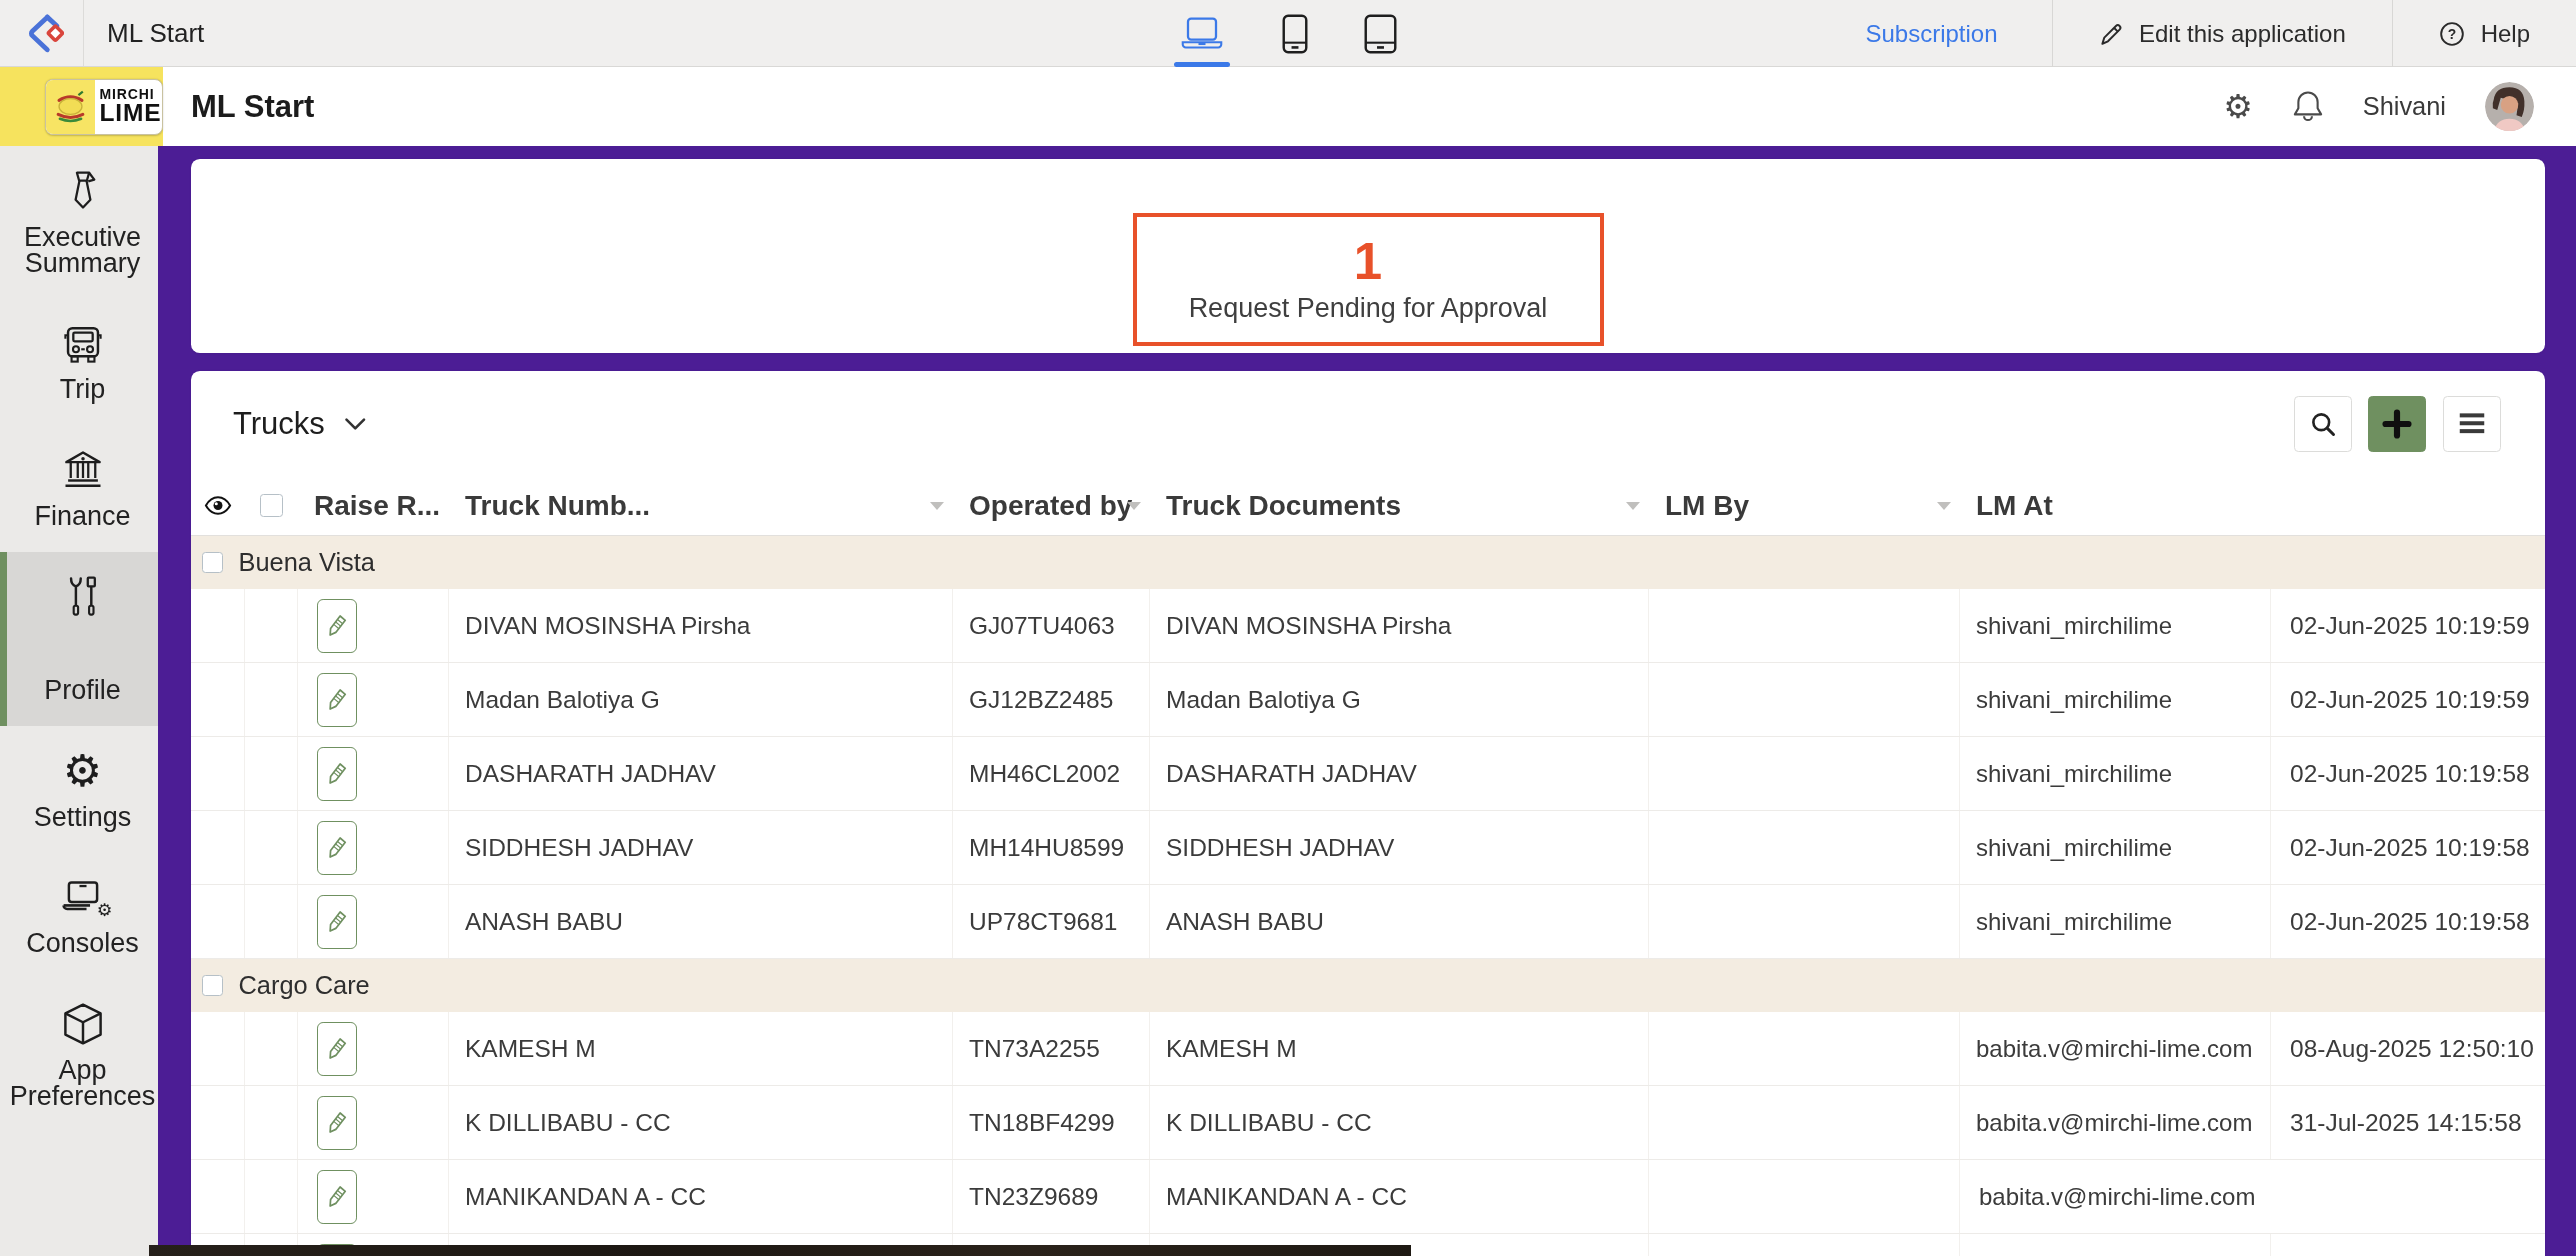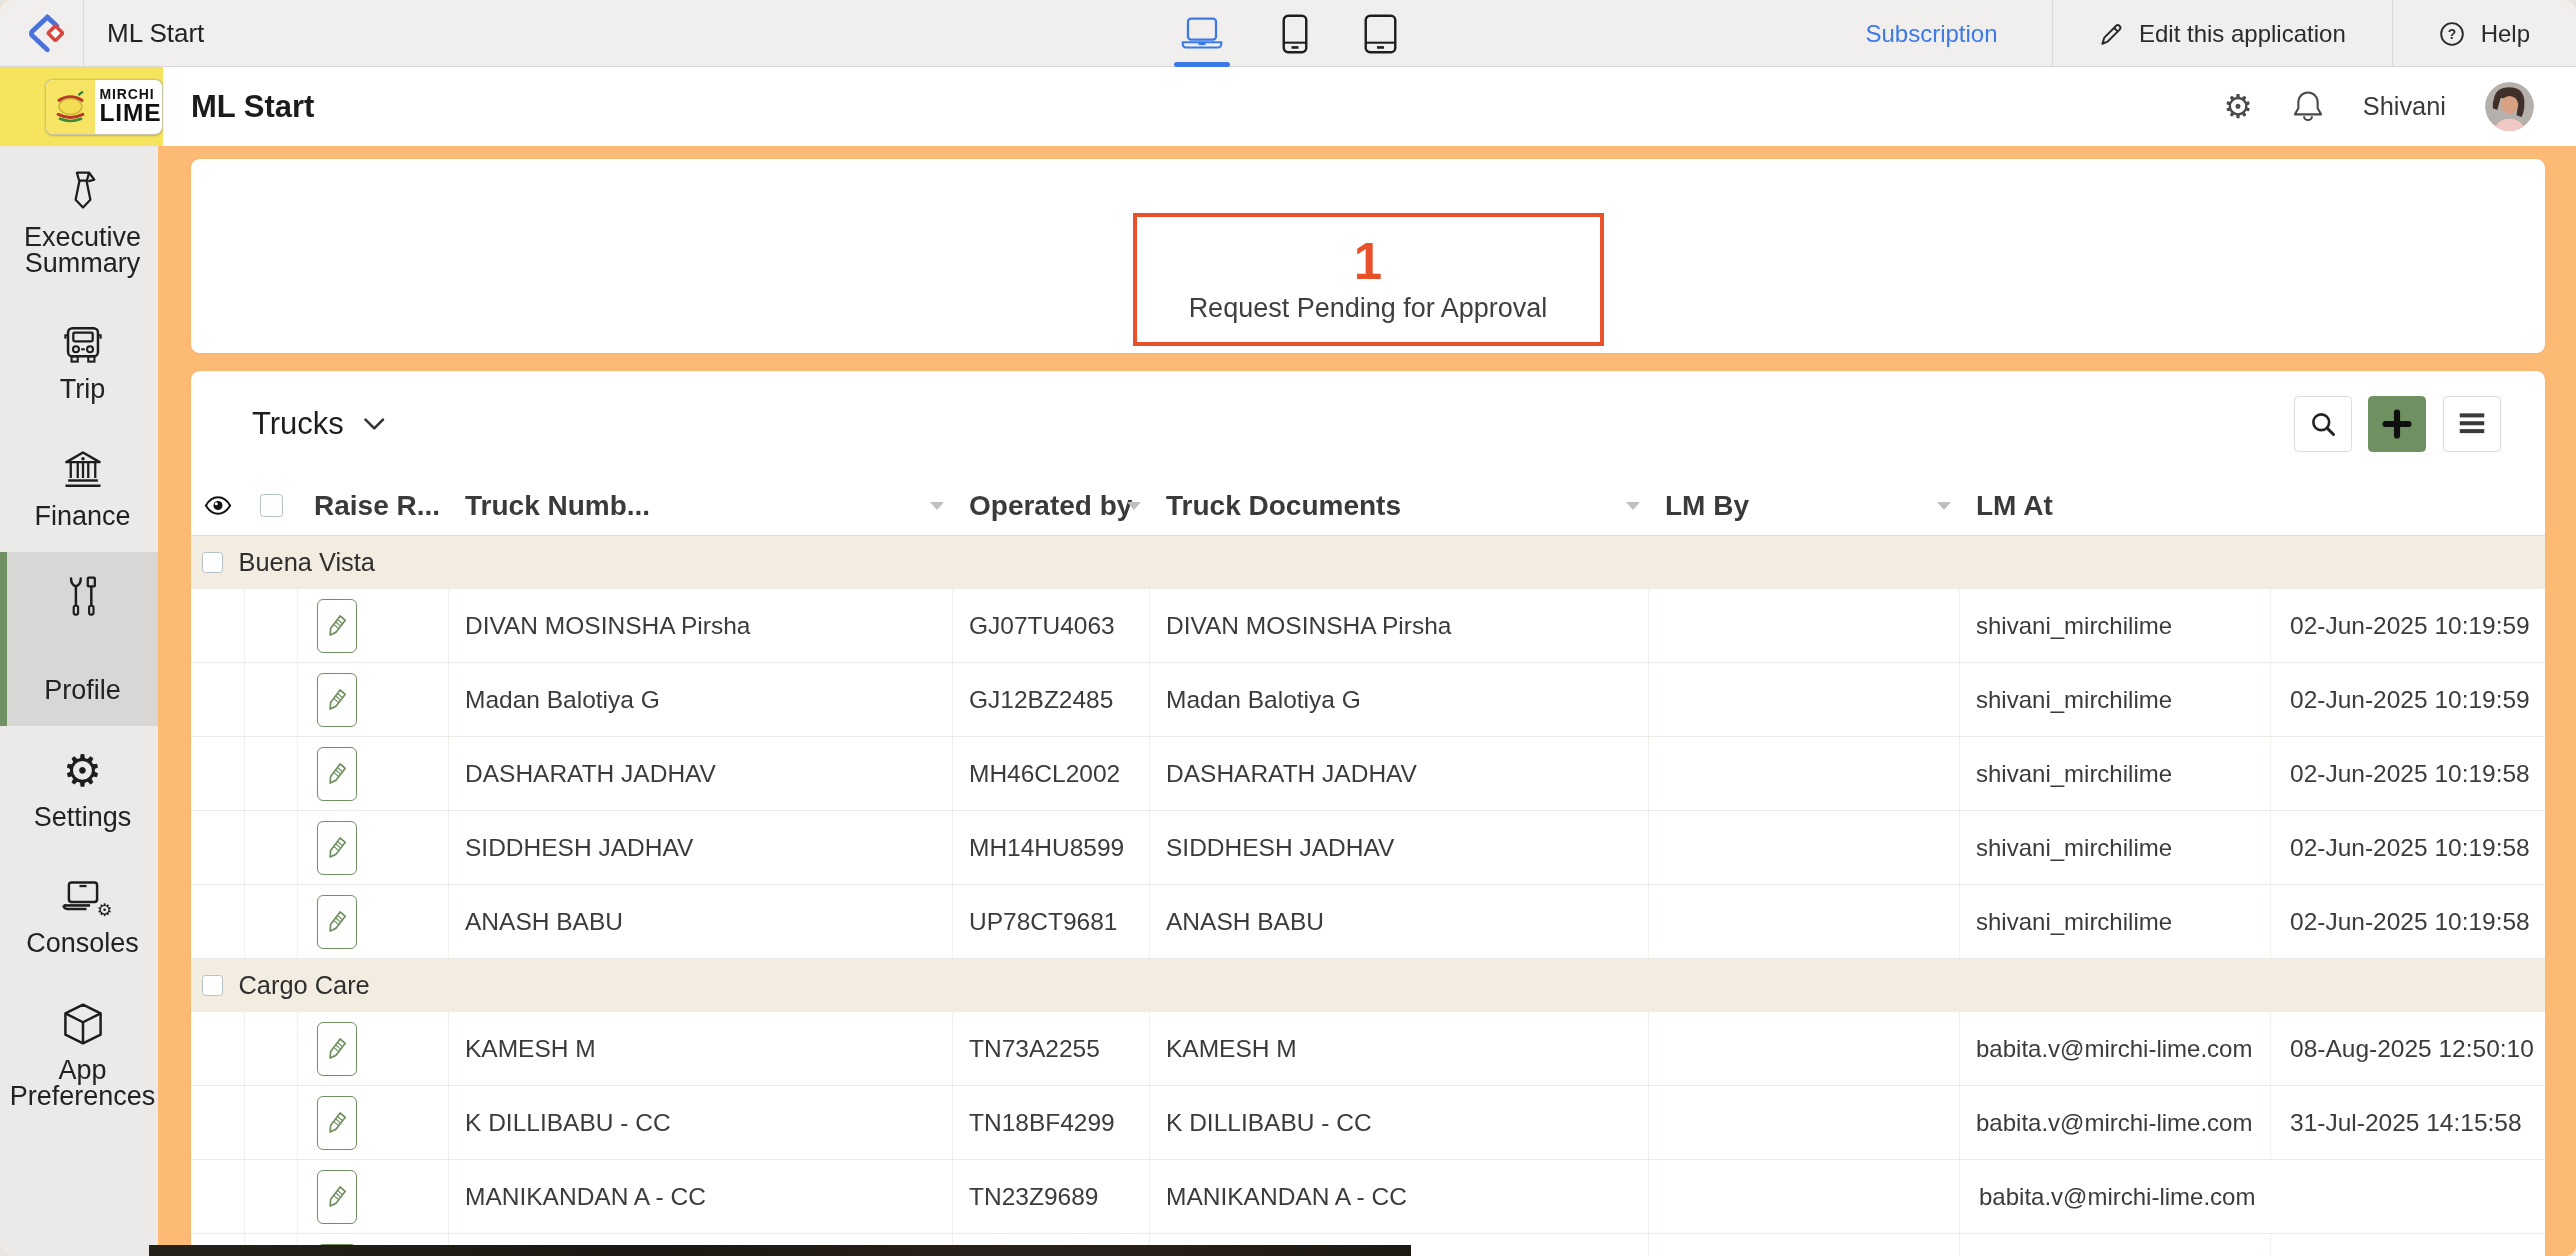--- a/index.html
+++ b/index.html
@@ -1,18 +1,18 @@
 <!DOCTYPE html>
 <html style="font-size:14px"><head>
 <meta charset="utf-8">
 <style>
   * { margin:0; padding:0; box-sizing:border-box; }
   html,body { background:#e9e7e4; }
   body { font-family:"Liberation Sans","DejaVu Sans",sans-serif; }
-  .screen { position:relative; width:2576px; height:1256px; overflow:hidden; background:#fdba74;border-radius:10px; }
+  .screen { position:relative; width:2576px; height:1256px; overflow:hidden; background:#4c1d95; }
 
   
   .topbar { position:absolute; left:0; top:0; width:2576px; height:67px; background:#f0efee; border-bottom:0.9px solid #d9d8d6; display:flex; align-items:center; }
   .topbar-logo { width:84px; height:100%; display:flex; align-items:center; justify-content:center; border-right:0.9px solid #dcdbd9; flex:0 0 auto; }
   .topbar-appname { font-size:26px; color:#222; margin-left:23px; }
   .device-switch { position:absolute; left:1174px; top:0; height:67px; display:flex; align-items:center; gap:46px; }
   .device { position:relative; height:67px; display:flex; align-items:center; justify-content:center; padding:0 5.3px; }
   .device .underline { position:absolute; left:50%; transform:translateX(-50%); bottom:0; width:56px; height:5.3px; background:#3b79e8; border-radius:2.6px; }
   .topbar-right { position:absolute; right:0; top:0; height:67px; display:flex; align-items:center; }
   .tb-link { color:#3b79e8; font-size:24px; padding:0 54px; cursor:pointer; }
@@ -45,21 +45,21 @@
 
   
   .main { position:absolute; left:158px; top:145px; width:2418px; height:1111px; }
   .approval-card { position:absolute; left:33px; top:14px; width:2354px; height:194px; background:#fff; border-radius:8.8px; box-shadow:0 0.9px 2.6px rgba(0,0,0,.05); display:flex; align-items:flex-end; justify-content:center; }
   .approval-box { width:471px; height:133px; margin-bottom:7px; border:4.4px solid #e8512a; display:flex; flex-direction:column; align-items:center; justify-content:center; }
   .approval-count { font-size:51px; font-weight:700; color:#e8512a; line-height:1.05; }
   .approval-label { font-size:27px; color:#3f3f3f; margin-top:3.5px; }
 
   .table-card { position:absolute; left:33px; top:226px; width:2354px; height:1051px; background:#fff; border-radius:8.8px 8.8px 0 0; box-shadow:0 0.9px 2.6px rgba(0,0,0,.05); }
   .table-toolbar { position:relative; height:105px; display:flex; align-items:center; }
-  .view-picker { display:flex; align-items:center; gap:18px; margin-left:61px; cursor:pointer; }
+  .view-picker { display:flex; align-items:center; gap:18px; margin-left:42px; cursor:pointer; }
   .view-name { font-size:31px; font-weight:500; color:#1d1d1d; }
   .toolbar-buttons { position:absolute; right:44px; top:24.5px; display:flex; gap:16.6px; }
   .tool-btn { width:58px; height:56px; border:0.9px solid #dcdcda; border-radius:4.4px; background:#fff; display:flex; align-items:center; justify-content:center; cursor:pointer; }
   .tool-btn.green { background:#6f9060; border-color:#6f9060; }
 
   .grid-row { display:grid; grid-template-columns:54px 53px 151px 504px 197px 499px 311px 311px 1fr; }
   .thead { height:60px; border-bottom:0.9px solid #e2e0dd; }
   .th { position:relative; display:flex; align-items:center; font-size:28px; font-weight:700; color:#3a3a3a; padding-left:16px; white-space:nowrap; overflow:hidden; }
   .th.center { justify-content:center; padding-left:0; }
   .caret { position:absolute; right:8.8px; top:50%; margin-top:-3.5px; width:0; height:0; border-left:7px solid transparent; border-right:7px solid transparent; border-top:8.8px solid #c0bfbd; }

